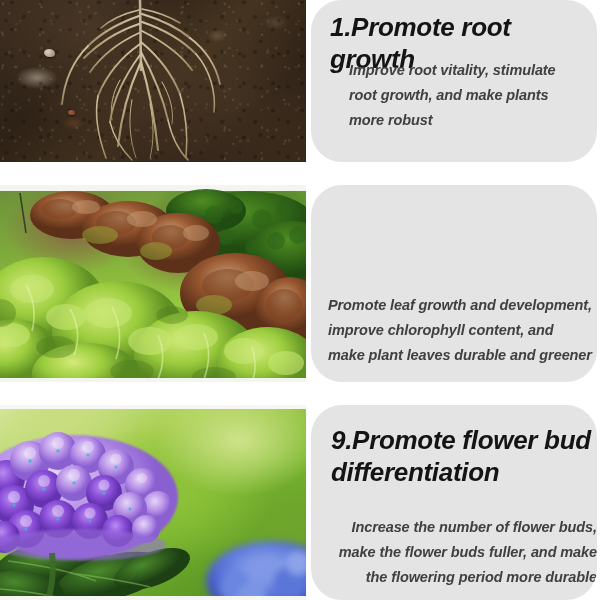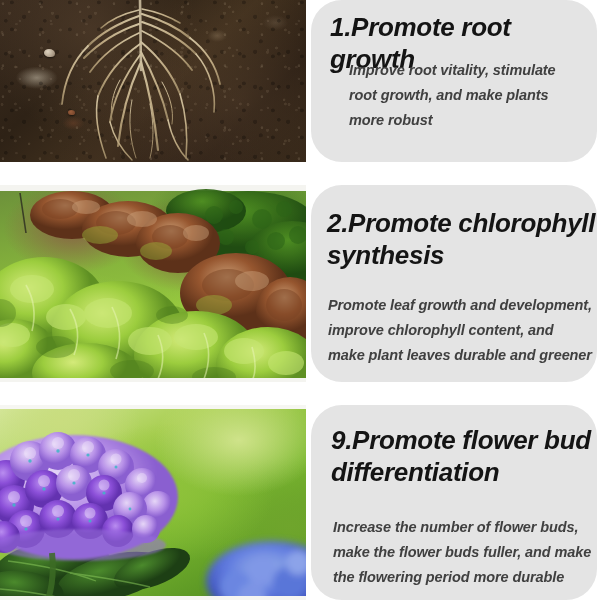--- a/index.html
+++ b/index.html
@@ -69,21 +69,21 @@
   }
 
   
   .p1 .heading   { position:absolute; left:19px;  top:11px;  width:266px; }
   .p1 .body-text { position:absolute; left:38px;  top:58px;  width:240px; }
 
   .p2 .heading   { position:absolute; left:16px;  top:22px;  width:270px; }
   .p2 .body-text { position:absolute; left:17px;  top:108px; width:268px; }
 
   .p3 .heading   { position:absolute; left:20px;  top:19px;  width:266px; }
-  .p3 .body-text { position:absolute; left:22px;  top:110px; width:264px; }
+  .p3 .body-text { position:absolute; left:22px;  top:110px; width:264px;text-align:right; }
 
   
   .soil-bg {
     position:absolute; inset:0;
     background:
       radial-gradient(ellipse 30px 16px at 12% 48%, rgba(205,196,176,.55), transparent 70%),
       radial-gradient(ellipse 14px 9px at 71% 22%, rgba(150,128,100,.4), transparent 70%),
       radial-gradient(ellipse 18px 11px at 90% 14%, rgba(120,102,82,.38), transparent 70%),
       radial-gradient(ellipse 16px 10px at 24% 76%, rgba(128,74,46,.42), transparent 70%),
       radial-gradient(circle at 30% 20%, rgba(92,70,50,.55), transparent 42%),
@@ -326,22 +326,20 @@
           </g>
 
           <line x1="20" y1="8" x2="26" y2="48" stroke="#2b2b20" stroke-width="1.6" opacity=".8"></line>
 
           <rect x="0" y="193" width="306" height="4" fill="#f4f4f0"></rect>
         </svg>
       </div>
     </figure>
 
     <div class="text-card p2">
-      <h2 class="heading">2.Promote chlorophyll
-synthesis</h2>
       <p class="body-text">Promote leaf growth and development,
  improve chlorophyll content, and
 make plant leaves durable and greener</p>
     </div>
   </section>
 
   <section class="panel panel-3">
 
     <figure class="photo">
       <div class="photo-inner">

